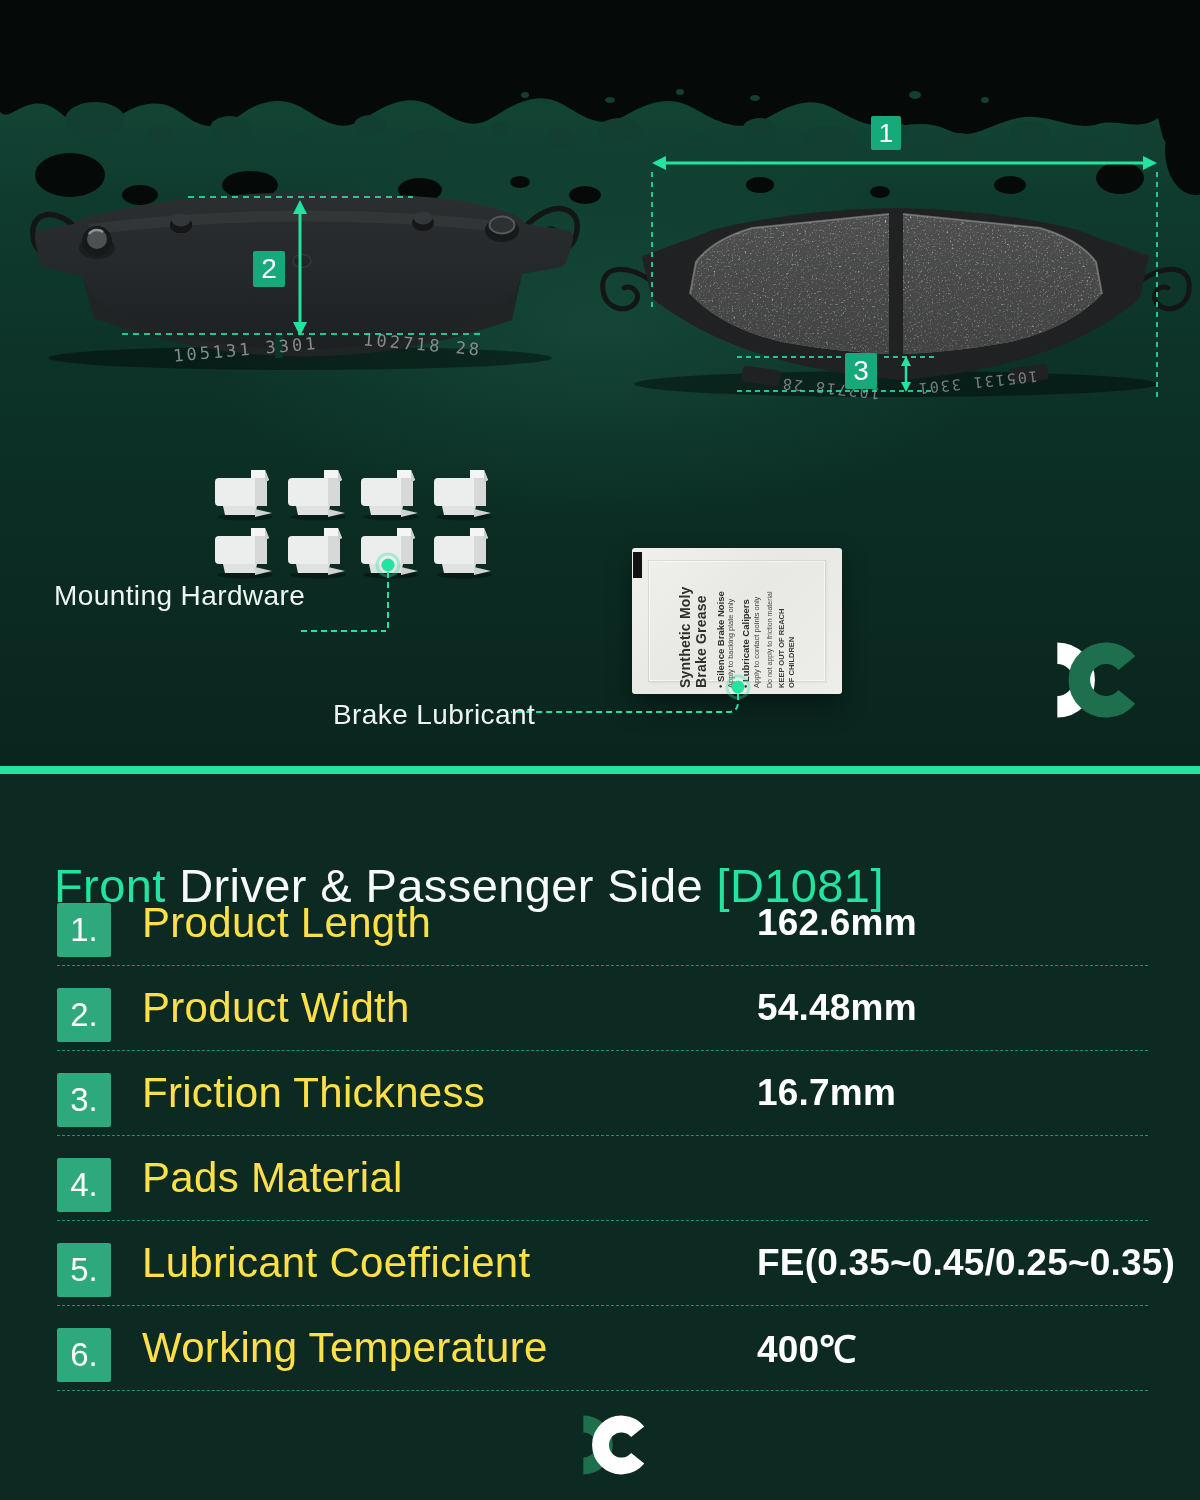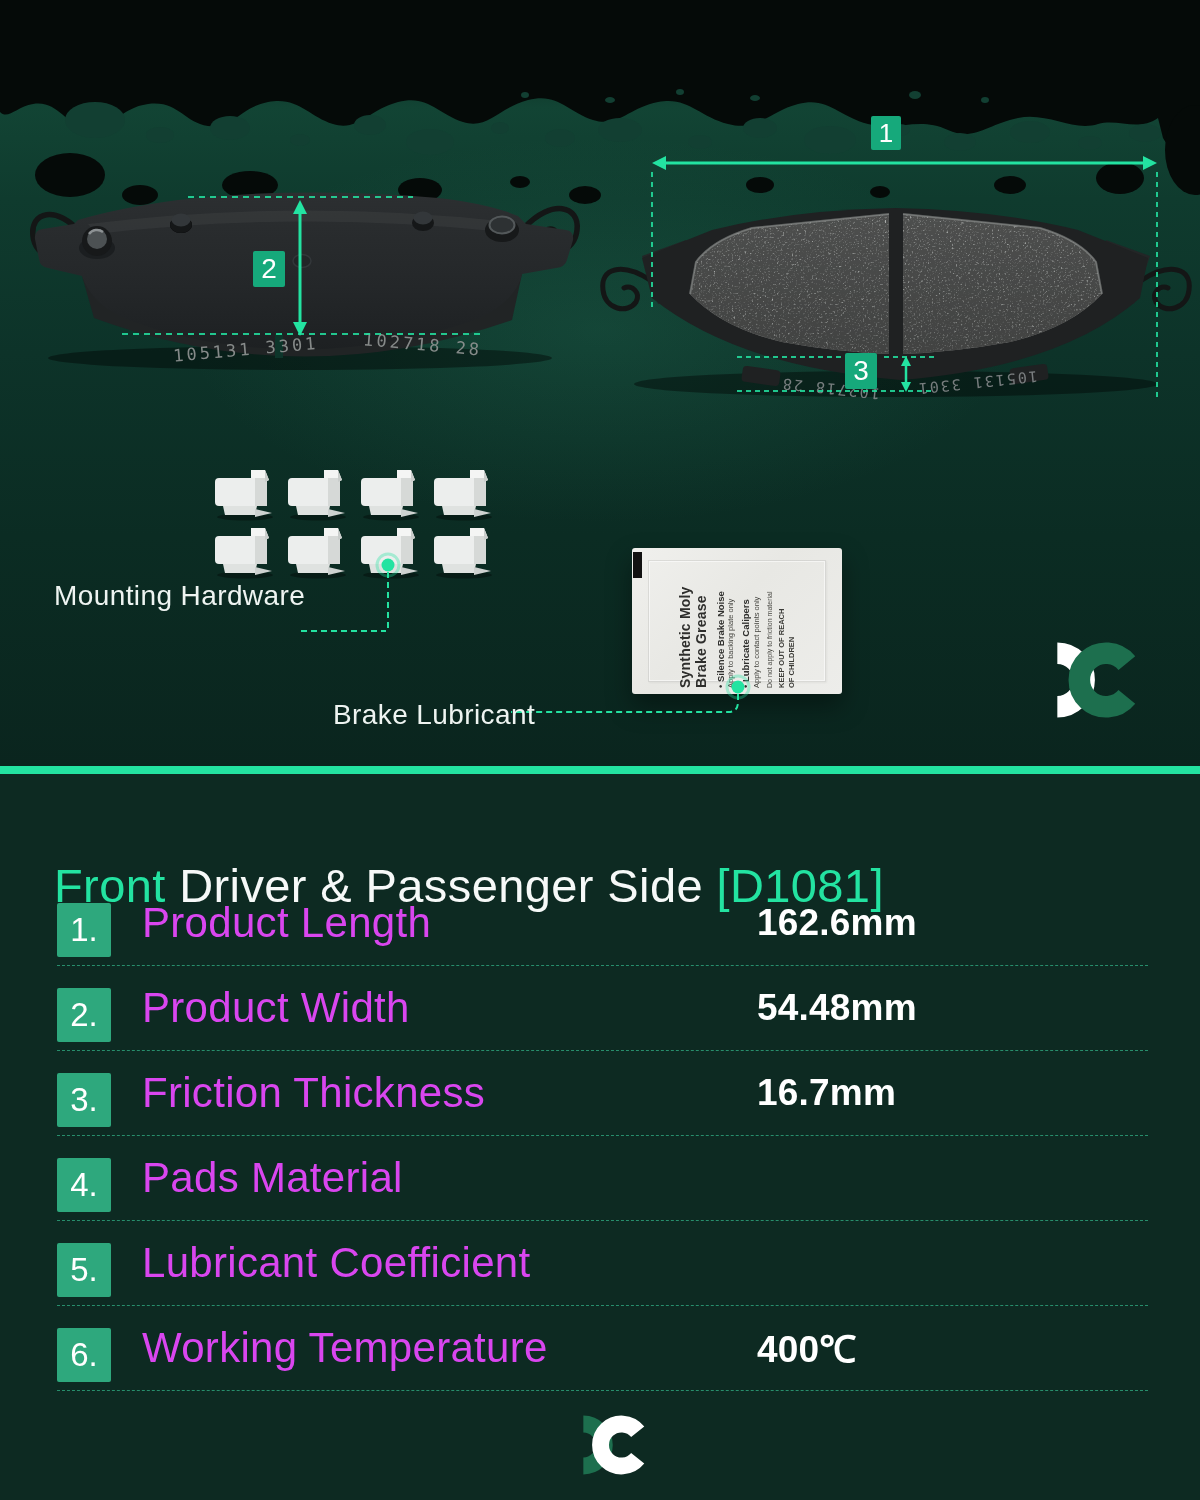--- a/index.html
+++ b/index.html
@@ -64,21 +64,21 @@
     top:calc(880px + var(--i)*85px);
     border-bottom:1px dashed rgba(62,224,169,0.55);
   }
   .row-badge{
     position:absolute;left:0;top:23px;width:54px;height:54px;background:#2ea87d;
     color:#fff;display:flex;align-items:center;justify-content:center;
     font-size:33px;font-weight:400;border-radius:2px;
   }
   .row-label{
     position:absolute;left:85px;top:0;height:100%;display:flex;align-items:center;
-    color:#d946ef;font-size:42px;font-weight:400;letter-spacing:.3px;
+    color:#fde047;font-size:42px;font-weight:400;letter-spacing:.3px;
   }
   .row-value{
     position:absolute;left:700px;top:0;height:100%;display:flex;align-items:center;
     color:#ffffff;font-size:37px;font-weight:700;letter-spacing:.2px;
   }
 </style>
 </head>
 <body>
 
 <div class="stage">
@@ -337,20 +337,21 @@
     <div class="row-label">Friction Thickness</div>
     <div class="row-value">16.7mm</div>
   </div>
   <div class="spec-row" style="--i:3">
     <div class="row-badge">4.</div>
     <div class="row-label">Pads Material</div>
   </div>
   <div class="spec-row" style="--i:4">
     <div class="row-badge">5.</div>
     <div class="row-label">Lubricant Coefficient</div>
+    <div class="row-value">FE(0.35~0.45/0.25~0.35)</div>
   </div>
   <div class="spec-row" style="--i:5">
     <div class="row-badge">6.</div>
     <div class="row-label">Working Temperature</div>
     <div class="row-value">400℃</div>
   </div>
 
   <svg class="abs" style="position:absolute;left:551px;top:1415px;" width="97" height="60" viewBox="0 0 132 80">
     <path d="M44,11.5 A28.5,28.5 0 1 1 44,68.5" fill="none" stroke="#1d6f4e" stroke-width="23"></path>
     <path d="M118,22 A28.5,28.5 0 1 0 118,58" fill="none" stroke="#ffffff" stroke-width="23"></path>

